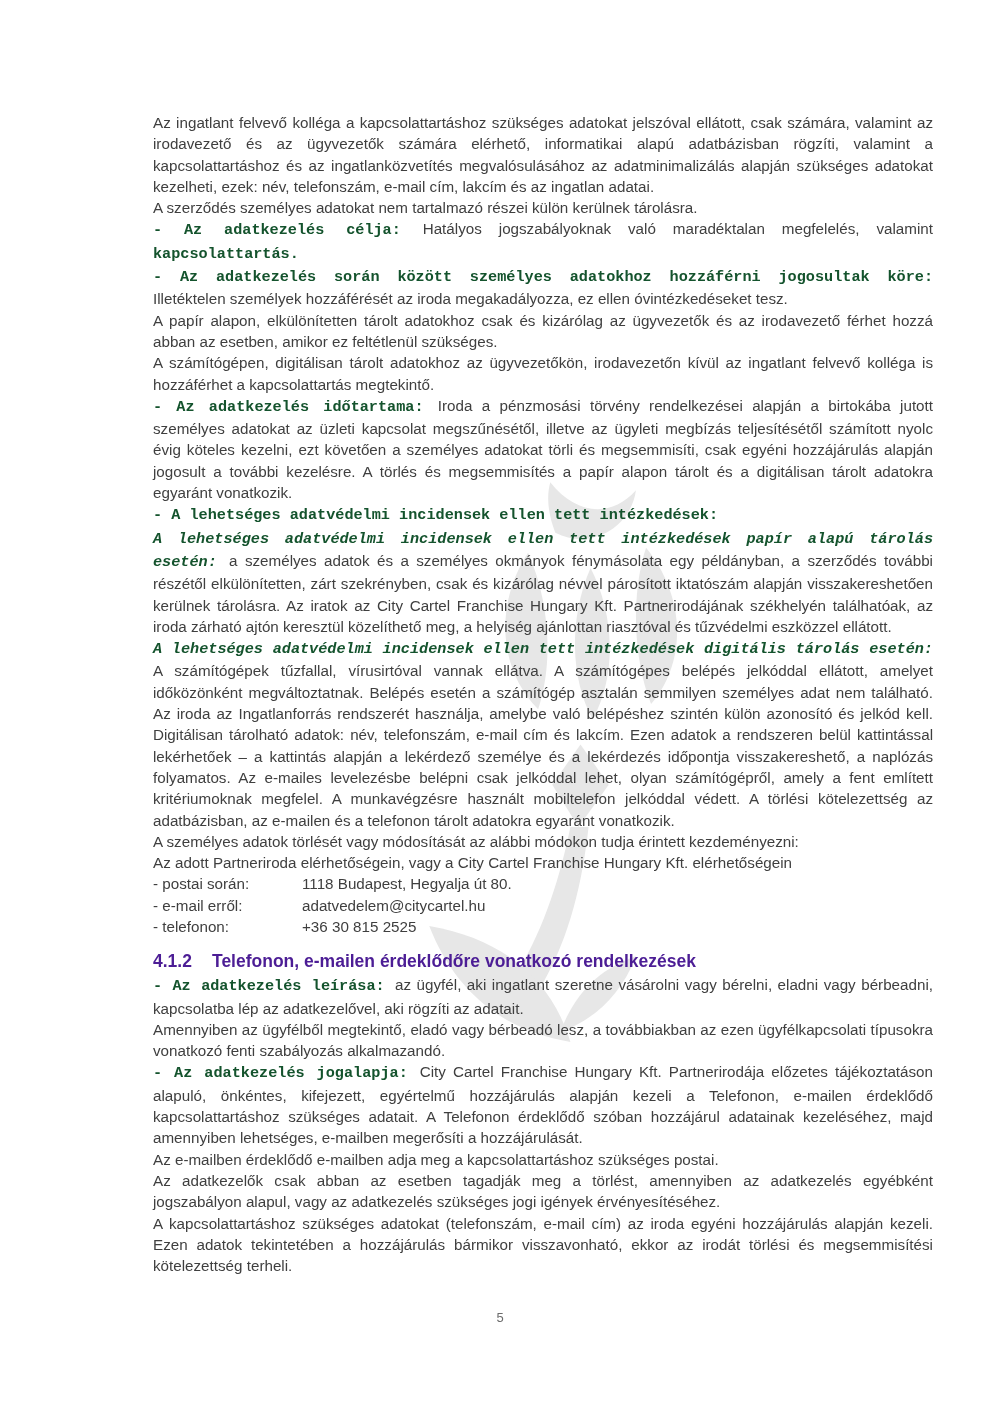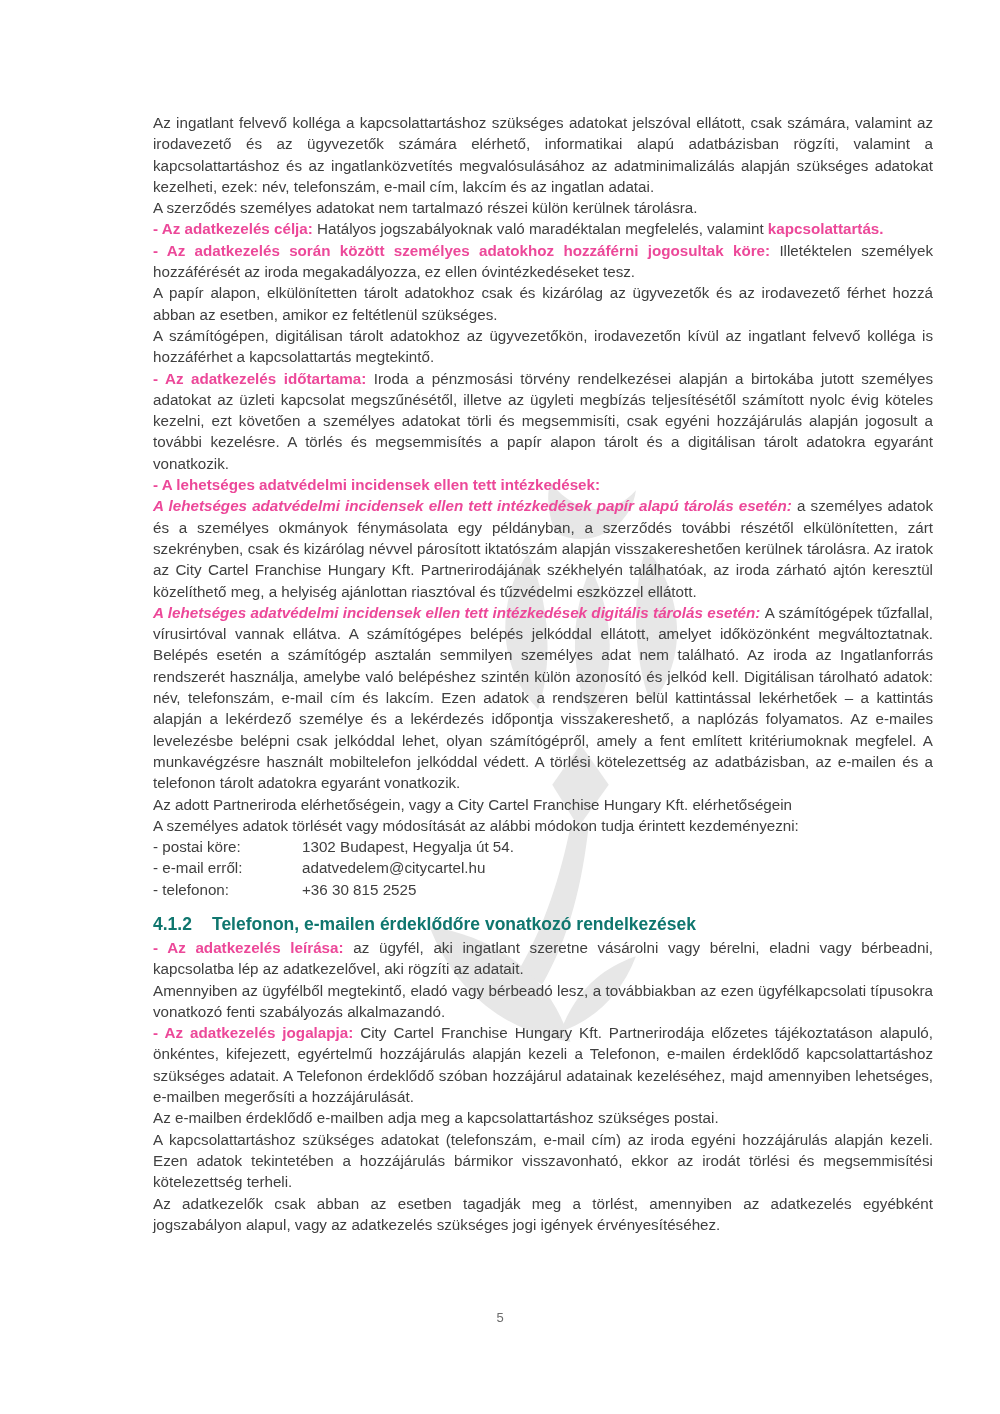--- a/index.html
+++ b/index.html
@@ -26,31 +26,31 @@
     top: 112px;
     width: 780px;
     z-index: 1;
     color: #3f3f3f;
     font-size: 15.2px;
     line-height: 21.3px;
     text-align: justify;
     margin-left: 34px;
   }
   .para { margin: 0; padding: 0; }
-  .para .b { font-weight: 700; color: #ec4899; }
+  .para .b { font-weight: 700; color: #14532d; font-family: Liberation Mono, monospace; }
   .para .i { font-style: italic; }
   .contact-line { text-align: left; }
   .clabel { display: inline-block; width: 149px; }
   .heading {
     margin: 12px 0 1px 0;
     padding: 0;
     font-size: 17.5px;
     line-height: 24px;
     font-weight: 700;
-    color: #0f766e;
+    color: #4c1d95;
     text-align: left;
   }
   .hnum { display: inline-block; width: 59px; }
   .page-number {
     position: absolute;
     left: 0;
     right: 0;
     top: 1310px;
     text-align: center;
     color: #6b6b6b;
@@ -82,29 +82,29 @@
       <p class="para"><span>Az ingatlant felvevő kolléga a kapcsolattartáshoz szükséges adatokat jelszóval ellátott, csak számára, valamint az irodavezető és az ügyvezetők számára elérhető, informatikai alapú adatbázisban rögzíti, valamint a kapcsolattartáshoz és az ingatlanközvetítés megvalósulásához az adatminimalizálás alapján szükséges adatokat kezelheti, ezek: név, telefonszám, e-mail cím, lakcím és az ingatlan adatai.</span></p>
       <p class="para"><span>A szerződés személyes adatokat nem tartalmazó részei külön kerülnek tárolásra.</span></p>
       <p class="para"><span class="b">- Az adatkezelés célja: </span><span>Hatályos jogszabályoknak való maradéktalan megfelelés, valamint </span><span class="b">kapcsolattartás.</span></p>
       <p class="para"><span class="b">- Az adatkezelés során között személyes adatokhoz hozzáférni jogosultak köre: </span><span>Illetéktelen személyek hozzáférését az iroda megakadályozza, ez ellen óvintézkedéseket tesz.</span></p>
       <p class="para"><span>A papír alapon, elkülönítetten tárolt adatokhoz csak és kizárólag az ügyvezetők és az irodavezető férhet hozzá abban az esetben, amikor ez feltétlenül szükséges.</span></p>
       <p class="para"><span>A számítógépen, digitálisan tárolt adatokhoz az ügyvezetőkön, irodavezetőn kívül az ingatlant felvevő kolléga is hozzáférhet a kapcsolattartás megtekintő.</span></p>
       <p class="para"><span class="b">- Az adatkezelés időtartama: </span><span>Iroda a pénzmosási törvény rendelkezései alapján a birtokába jutott személyes adatokat az üzleti kapcsolat megszűnésétől, illetve az ügyleti megbízás teljesítésétől számított nyolc évig köteles kezelni, ezt követően a személyes adatokat törli és megsemmisíti, csak egyéni hozzájárulás alapján jogosult a további kezelésre. A törlés és megsemmisítés a papír alapon tárolt és a digitálisan tárolt adatokra egyaránt vonatkozik.</span></p>
       <p class="para"><span class="b">- A lehetséges adatvédelmi incidensek ellen tett intézkedések:</span></p>
       <p class="para"><span class="b i">A lehetséges adatvédelmi incidensek ellen tett intézkedések papír alapú tárolás esetén: </span><span>a személyes adatok és a személyes okmányok fénymásolata egy példányban, a szerződés további részétől elkülönítetten, zárt szekrényben, csak és kizárólag névvel párosított iktatószám alapján visszakereshetően kerülnek tárolásra. Az iratok az City Cartel Franchise Hungary Kft. Partnerirodájának székhelyén találhatóak, az iroda zárható ajtón keresztül közelíthető meg, a helyiség ajánlottan riasztóval és tűzvédelmi eszközzel ellátott.</span></p>
       <p class="para"><span class="b i">A lehetséges adatvédelmi incidensek ellen tett intézkedések digitális tárolás esetén: </span><span>A számítógépek tűzfallal, vírusirtóval vannak ellátva. A számítógépes belépés jelkóddal ellátott, amelyet időközönként megváltoztatnak. Belépés esetén a számítógép asztalán semmilyen személyes adat nem található. Az iroda az Ingatlanforrás rendszerét használja, amelybe való belépéshez szintén külön azonosító és jelkód kell. Digitálisan tárolható adatok: név, telefonszám, e-mail cím és lakcím. Ezen adatok a rendszeren belül kattintással lekérhetőek – a kattintás alapján a lekérdező személye és a lekérdezés időpontja visszakereshető, a naplózás folyamatos. Az e-mailes levelezésbe belépni csak jelkóddal lehet, olyan számítógépről, amely a fent említett kritériumoknak megfelel. A munkavégzésre használt mobiltelefon jelkóddal védett. A törlési kötelezettség az adatbázisban, az e-mailen és a telefonon tárolt adatokra egyaránt vonatkozik.</span></p>
+      <p class="para"><span>A személyes adatok törlését vagy módosítását az alábbi módokon tudja érintett kezdeményezni:</span></p>
       <p class="para"><span>Az adott Partneriroda elérhetőségein, vagy a City Cartel Franchise Hungary Kft. elérhetőségein</span></p>
-      <p class="para"><span>A személyes adatok törlését vagy módosítását az alábbi módokon tudja érintett kezdeményezni:</span></p>
-      <div class="para contact-line"><span class="clabel">- postai köre:</span><span class="cvalue">1302 Budapest, Hegyalja út 54.</span></div>
+      <div class="para contact-line"><span class="clabel">- postai során:</span><span class="cvalue">1118 Budapest, Hegyalja út 80.</span></div>
       <div class="para contact-line"><span class="clabel">- e-mail erről:</span><span class="cvalue">adatvedelem@citycartel.hu</span></div>
       <div class="para contact-line"><span class="clabel">- telefonon:</span><span class="cvalue">+36 30 815 2525</span></div>
       <h2 class="heading"><span class="hnum">4.1.2</span><span>Telefonon, e-mailen érdeklődőre vonatkozó rendelkezések</span></h2>
       <p class="para"><span class="b">- Az adatkezelés leírása: </span><span>az ügyfél, aki ingatlant szeretne vásárolni vagy bérelni, eladni vagy bérbeadni, kapcsolatba lép az adatkezelővel, aki rögzíti az adatait.</span></p>
       <p class="para"><span>Amennyiben az ügyfélből megtekintő, eladó vagy bérbeadó lesz, a továbbiakban az ezen ügyfélkapcsolati típusokra vonatkozó fenti szabályozás alkalmazandó.</span></p>
       <p class="para"><span class="b">- Az adatkezelés jogalapja: </span><span>City Cartel Franchise Hungary Kft. Partnerirodája előzetes tájékoztatáson alapuló, önkéntes, kifejezett, egyértelmű hozzájárulás alapján kezeli a Telefonon, e-mailen érdeklődő kapcsolattartáshoz szükséges adatait. A Telefonon érdeklődő szóban hozzájárul adatainak kezeléséhez, majd amennyiben lehetséges, e-mailben megerősíti a hozzájárulását.</span></p>
       <p class="para"><span>Az e-mailben érdeklődő e-mailben adja meg a kapcsolattartáshoz szükséges postai.</span></p>
+      <p class="para"><span>Az adatkezelők csak abban az esetben tagadják meg a törlést, amennyiben az adatkezelés egyébként jogszabályon alapul, vagy az adatkezelés szükséges jogi igények érvényesítéséhez.</span></p>
       <p class="para"><span>A kapcsolattartáshoz szükséges adatokat (telefonszám, e-mail cím) az iroda egyéni hozzájárulás alapján kezeli. Ezen adatok tekintetében a hozzájárulás bármikor visszavonható, ekkor az irodát törlési és megsemmisítési kötelezettség terheli.</span></p>
-      <p class="para"><span>Az adatkezelők csak abban az esetben tagadják meg a törlést, amennyiben az adatkezelés egyébként jogszabályon alapul, vagy az adatkezelés szükséges jogi igények érvényesítéséhez.</span></p>
     </div>
 
   <div class="page-number">5</div>
 
 </div>
 
 </body></html>

